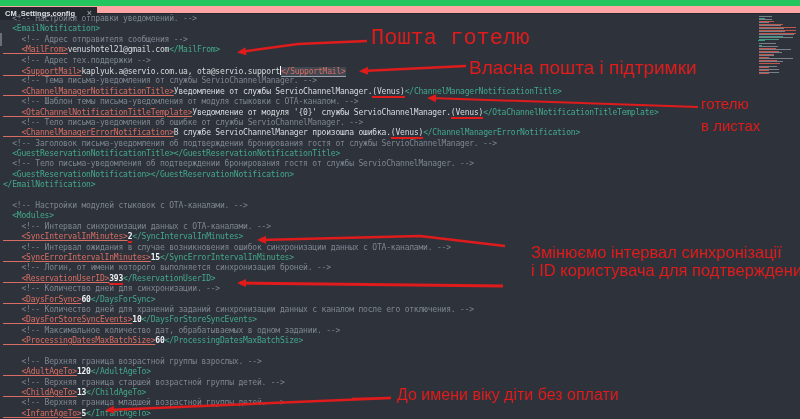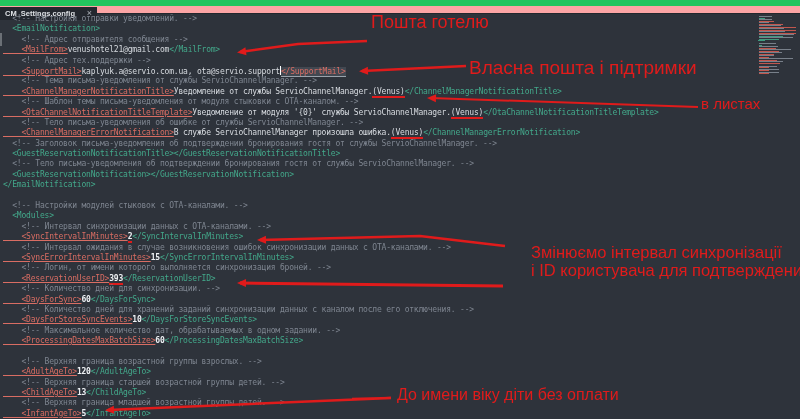--- a/index.html
+++ b/index.html
@@ -74,27 +74,28 @@
     <div style="top: 45px; left: 1.36px; width: 23.46px; background: rgb(120, 128, 138);"></div>
     <div style="top: 46.5px; left: 1.36px; width: 20.74px; background: rgb(194, 86, 77);"></div>
     <div style="top: 49.5px; left: 1.36px; width: 17.68px; background: rgb(120, 128, 138);"></div>
     <div style="top: 51px; left: 1.36px; width: 9.52px; background: rgb(194, 86, 77);"></div>
     <div style="top: 52.5px; left: 1.36px; width: 19.38px; background: rgb(120, 128, 138);"></div>
     <div style="top: 54px; left: 1.36px; width: 9.18px; background: rgb(194, 86, 77);"></div>
     <div style="top: 55.5px; left: 1.36px; width: 19.38px; background: rgb(120, 128, 138);"></div>
     <div style="top: 57px; left: 1.36px; width: 9.52px; background: rgb(194, 86, 77);"></div>
   </div>
 <div id="notes">
-    <div class="note" style="left: 371px; top: 12px; font-size: 18px; line-height: 21px;">
+    <div class="note" style="left: 371px; top: 28px; font-size: 22px; line-height: 21px; font-family: Liberation Mono, monospace;">
       <div>Пошта готелю</div>
     </div>
     <div class="note" style="left: 469px; top: 57px; font-size: 19px; line-height: 22px;">
       <div>Власна пошта і підтримки</div>
     </div>
     <div class="note" style="left: 701px; top: 93px; font-size: 15px; line-height: 22px;">
+      <div>готелю</div>
       <div>в листах</div>
     </div>
     <div class="note" style="left: 502px; top: 243px; font-size: 16.5px; line-height: 18px; margin-left: 29px;">
       <div>Змінюємо інтервал синхронізації</div>
       <div>і ID користувача для подтверждении</div>
     </div>
     <div class="note" style="left: 397px; top: 385px; font-size: 16px; line-height: 19px;">
       <div>До имени віку діти без оплати</div>
     </div>
   </div>

